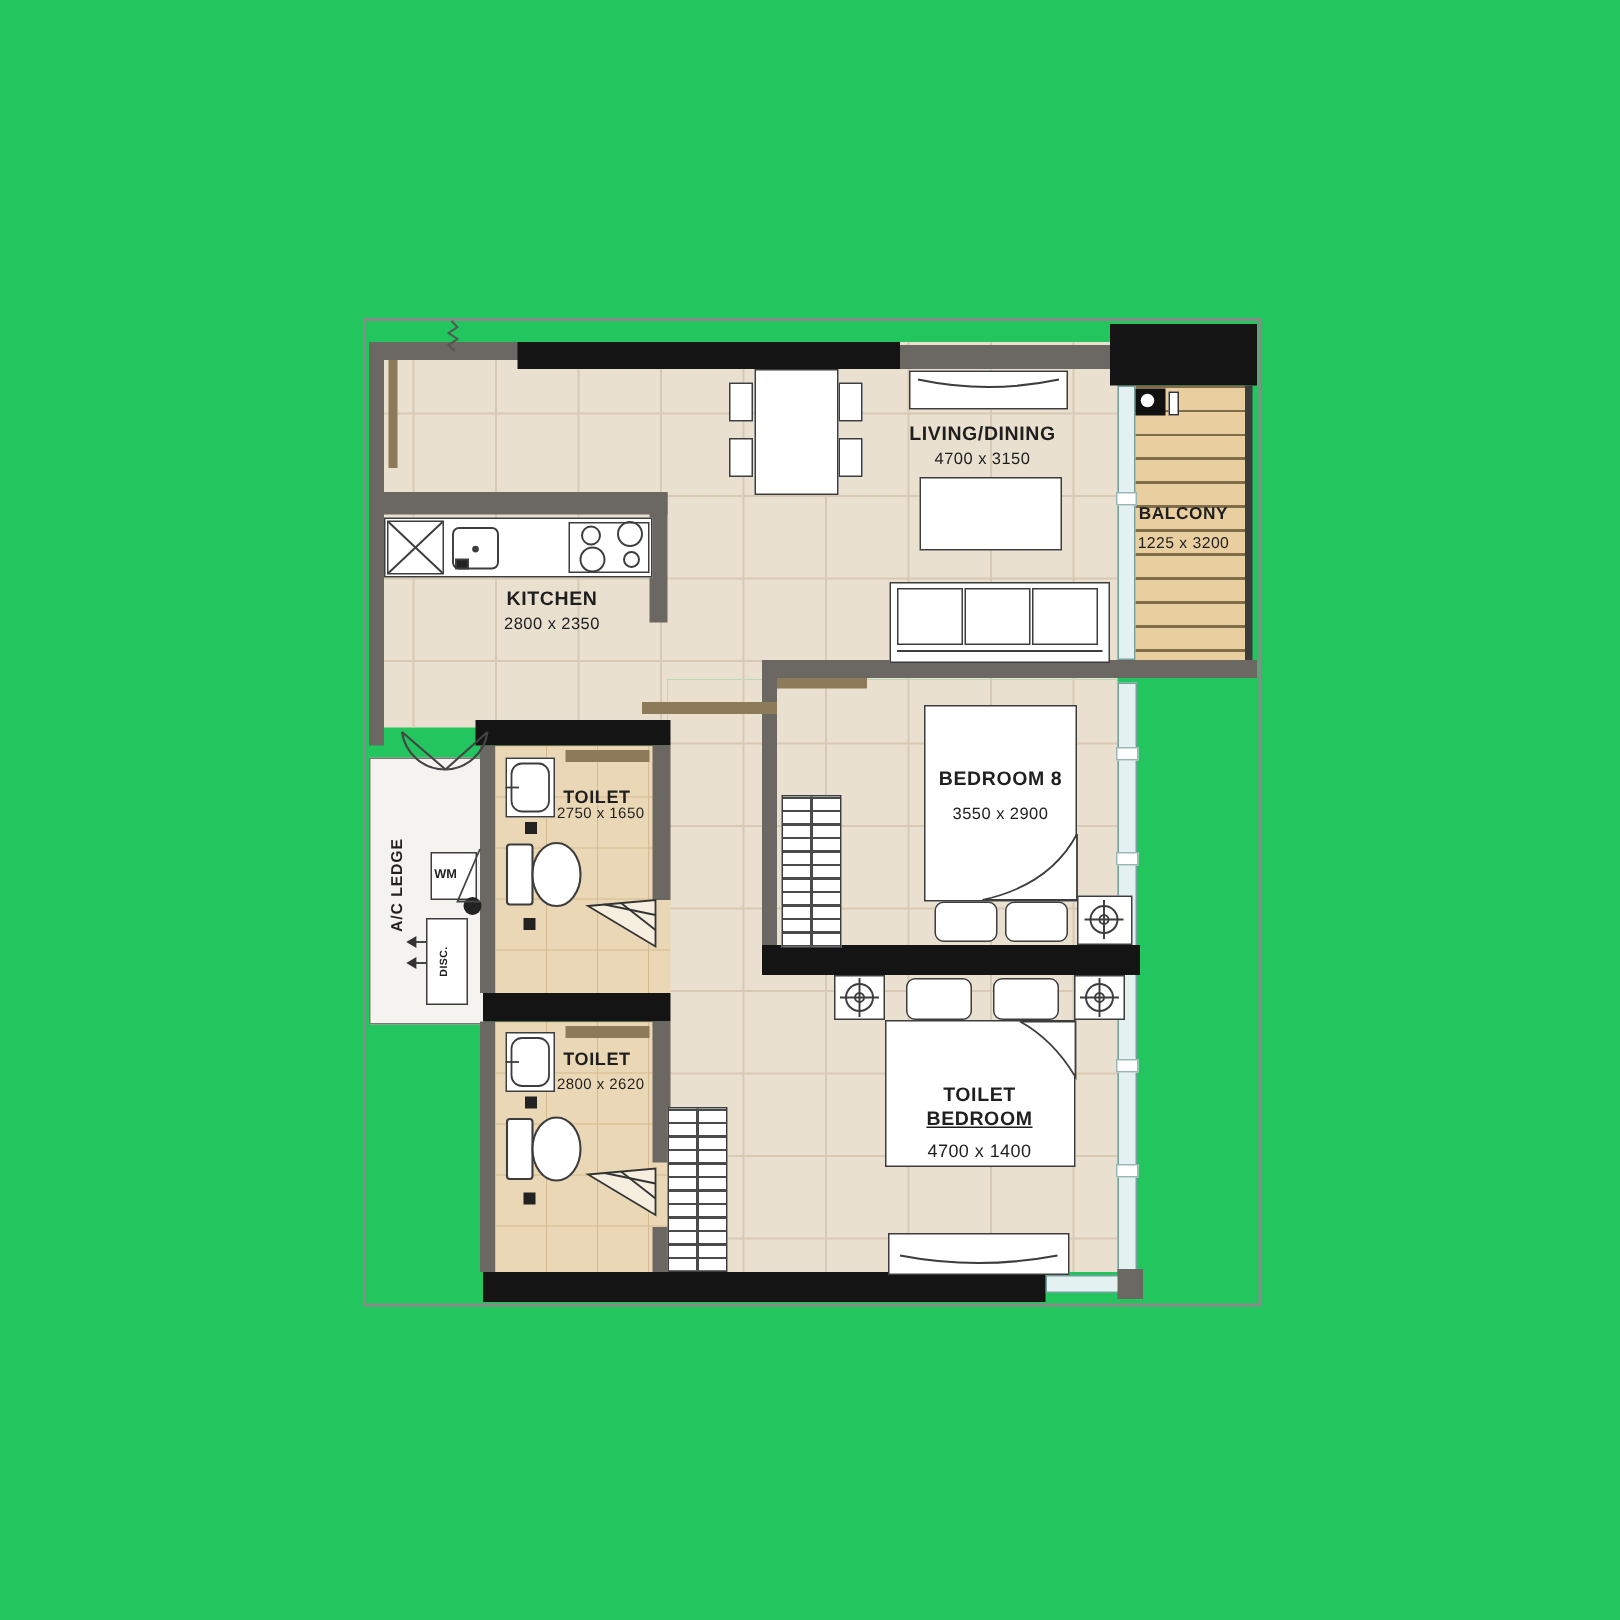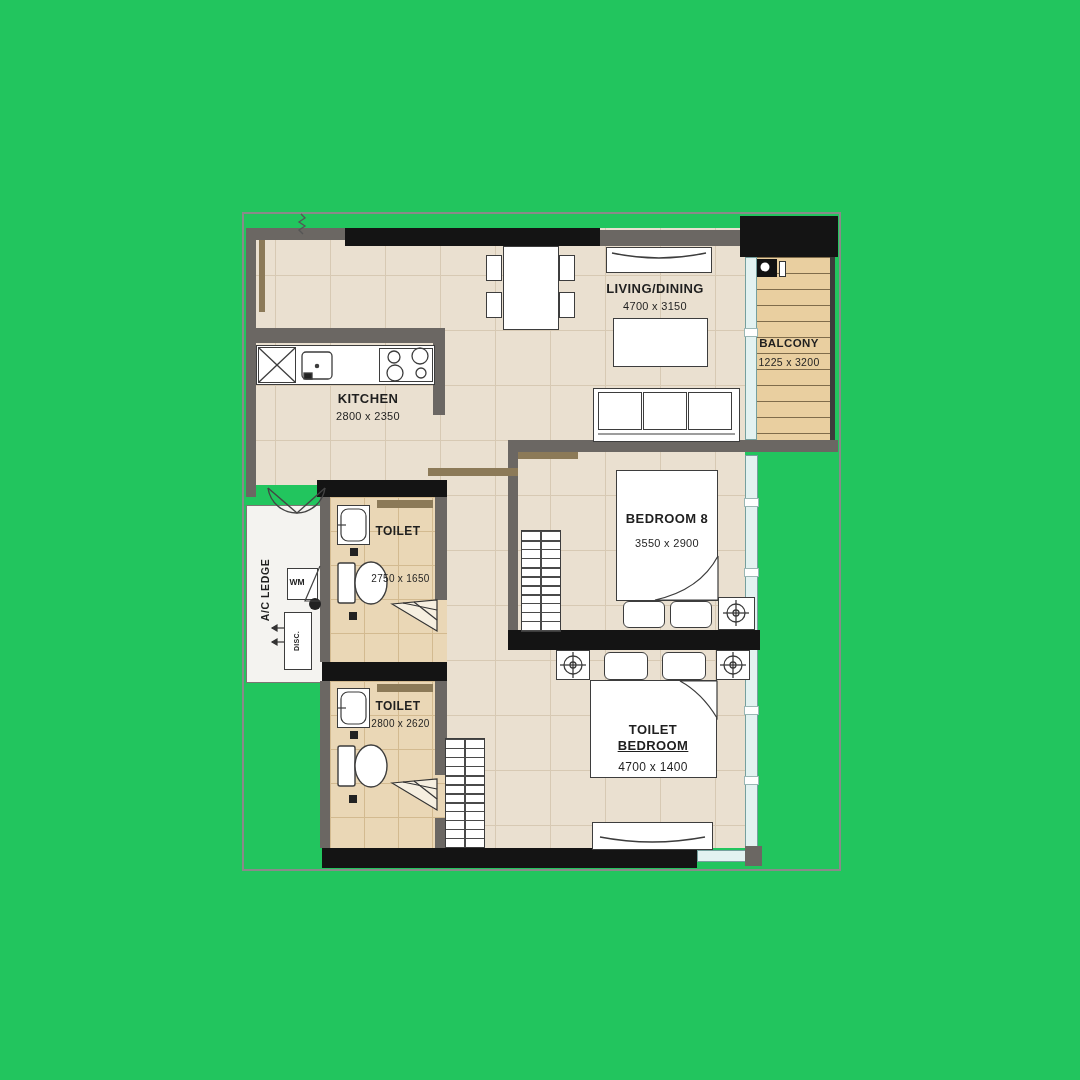--- a/index.html
+++ b/index.html
@@ -258,21 +258,21 @@
   <div class="rdims" style="left:744px;top:356px;width:90px;font-size:10.5px;">1225 x 3200</div>
 
   <div class="rname" style="left:577px;top:511px;width:180px;">BEDROOM 8</div>
   <div class="rdims" style="left:577px;top:537px;width:180px;">3550 x 2900</div>
 
   <div class="rname" style="left:563px;top:722px;width:180px;">TOILET</div>
   <div class="rname" style="left:563px;top:738px;width:180px;text-decoration:underline;">BEDROOM</div>
   <div class="rdims" style="left:563px;top:760px;width:180px;font-size:12px;">4700 x 1400</div>
 
   <div class="rname" style="left:348px;top:524px;width:100px;font-size:12px;">TOILET</div>
-  <div class="rdims" style="left:348px;top:573px;width:105px;font-size:10px;">2750 x 1650</div>
+  <div class="rdims" style="left:348px;top:537px;width:105px;font-size:10px;">2750 x 1650</div>
 
   <div class="rname" style="left:348px;top:699px;width:100px;font-size:12px;">TOILET</div>
   <div class="rdims" style="left:348px;top:718px;width:105px;font-size:10px;">2800 x 2620</div>
 
   <div class="vlabel" style="left:206px;top:583px;width:120px;height:14px;font-size:10.5px;">A/C LEDGE</div>
 
   <div class="tinylabel" style="left:288px;top:577px;width:18px;font-size:8.5px;">WM</div>
   <div class="vlabel" style="left:270px;top:636px;width:56px;height:10px;font-size:7px;letter-spacing:.3px;">DISC.</div>
 
 </div>

